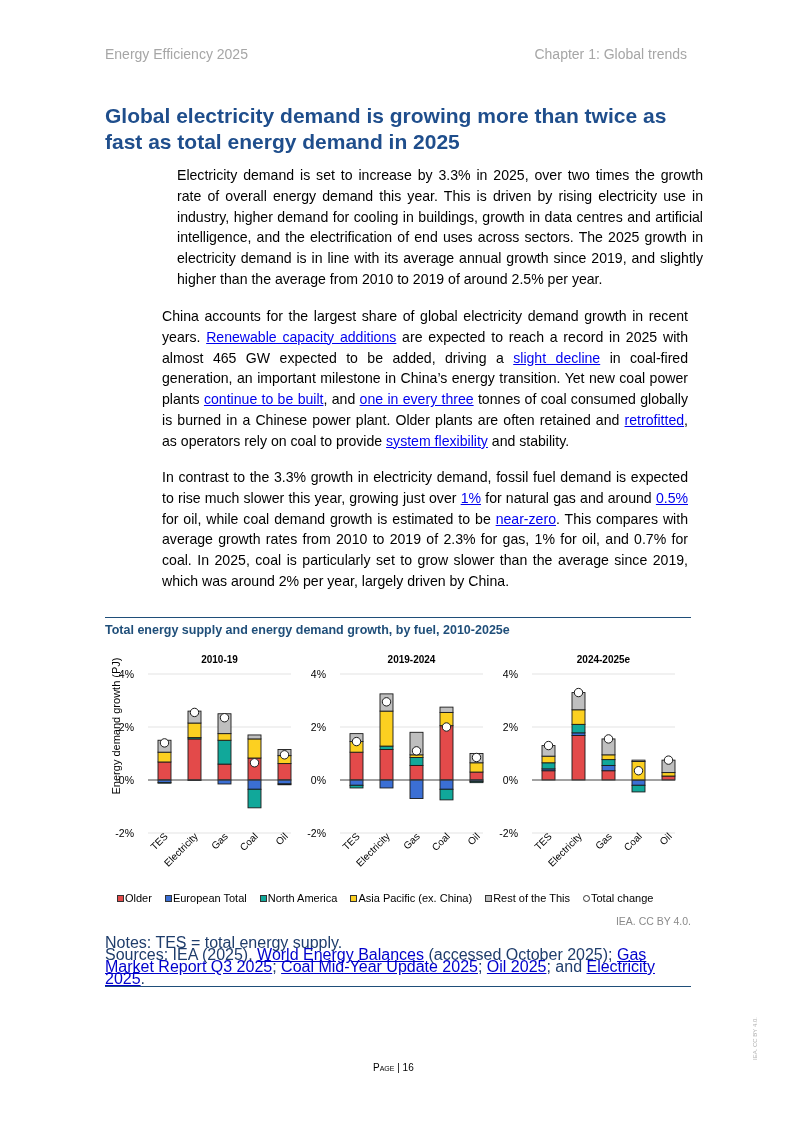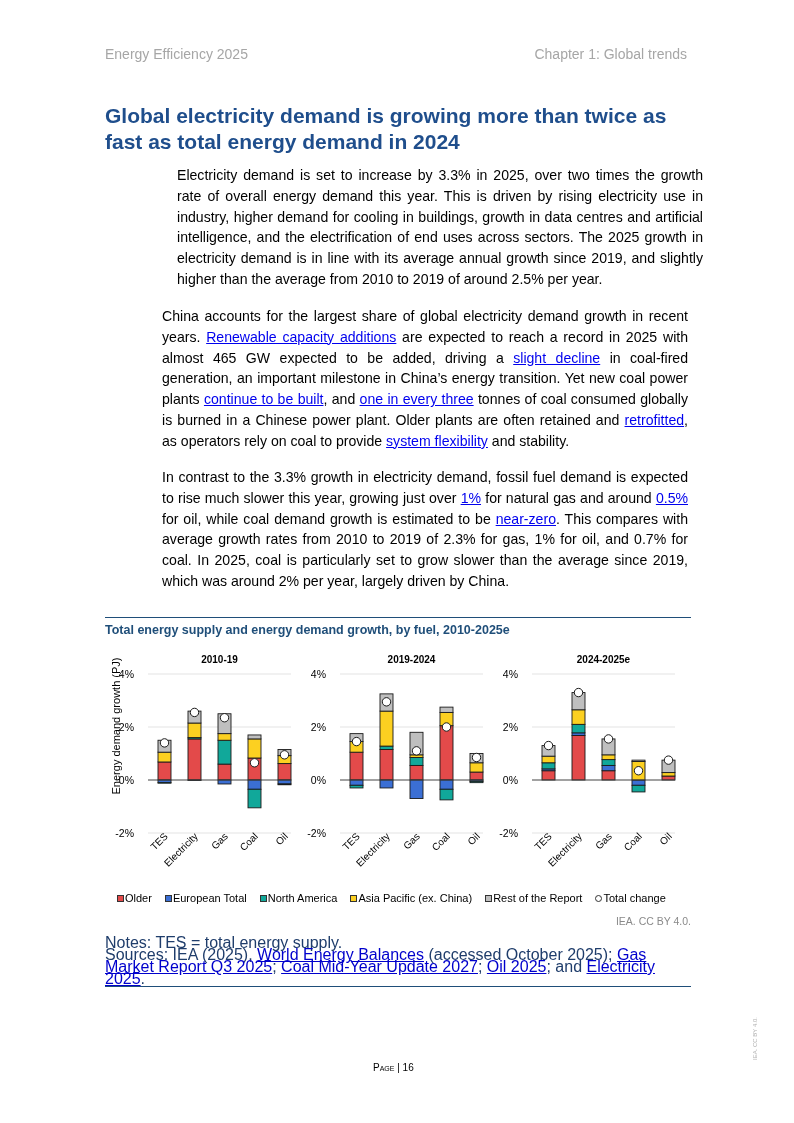--- a/index.html
+++ b/index.html
@@ -33,21 +33,21 @@
   .page-footer .pg-word { font-variant:small-caps; font-size:10px; }
   .side-license { position:absolute; left:752px; top:1060px; transform:rotate(-90deg); transform-origin:left top;
                   font-size:6px; color:#b0b0b0; white-space:nowrap; }
 </style>
 </head>
 <body>
 
 <div class="running-header rh-left">Energy Efficiency 2025</div>
 <div class="running-header rh-right">Chapter 1: Global trends</div>
 
-<h1 class="page-title">Global electricity demand is growing more than twice as fast as total energy demand in 2024</h1>
+<h1 class="page-title">Global electricity demand is growing more than twice as fast as total energy demand in 2025</h1>
 
 <p class="body-text p1">Electricity demand is set to increase by 3.3% in 2025, over two times the growth rate of overall energy demand this year. This is driven by rising electricity use in industry, higher demand for cooling in buildings, growth in data centres and artificial intelligence, and the electrification of end uses across sectors. The 2025 growth in electricity demand is in line with its average annual growth since 2019, and slightly higher than the average from 2010 to 2019 of around 2.5% per year.</p>
 
 <p class="body-text p2"><span>China accounts for the largest share of global electricity demand growth in recent years. </span><a class="link">Renewable capacity additions</a><span> are expected to reach a record in 2025 with almost 465 GW expected to be added, driving a </span><a class="link">slight decline</a><span> in coal-fired generation, an important milestone in China’s energy transition. Yet new coal power plants </span><a class="link">continue to be built</a><span>, and </span><a class="link">one in every three</a><span> tonnes of coal consumed globally is burned in a Chinese power plant. Older plants are often retained and </span><a class="link">retrofitted</a><span>, as operators rely on coal to provide </span><a class="link">system flexibility</a><span> and stability.</span></p>
 
 <p class="body-text p3"><span>In contrast to the 3.3% growth in electricity demand, fossil fuel demand is expected to rise much slower this year, growing just over </span><a class="link">1%</a><span> for natural gas and around </span><a class="link">0.5%</a><span> for oil, while coal demand growth is estimated to be </span><a class="link">near-zero</a><span>. This compares with average growth rates from 2010 to 2019 of 2.3% for gas, 1% for oil, and 0.7% for coal. In 2025, coal is particularly set to grow slower than the average since 2019, which was around 2% per year, largely driven by China.</span></p>
 
 <div class="figure-rule fig-top"></div>
 <div class="figure-title">Total energy supply and energy demand growth, by fuel, 2010-2025e</div>
 
@@ -202,32 +202,32 @@
     <span class="legend-item">
       <span class="swatch" style="background: rgb(17, 168, 154);"></span>
       <span>North America</span>
     </span>
     <span class="legend-item">
       <span class="swatch" style="background: rgb(252, 208, 33);"></span>
       <span>Asia Pacific (ex. China)</span>
     </span>
     <span class="legend-item">
       <span class="swatch" style="background: rgb(191, 191, 191);"></span>
-      <span>Rest of the Report</span>
+      <span>Rest of the This</span>
     </span>
     <span class="legend-item">
       <span class="swatch circle" style="background: rgb(255, 255, 255);"></span>
       <span>Total change</span>
     </span>
   </div>
 
 <div class="credit">IEA. CC BY 4.0.</div>
 
 <div class="notes">
   <p>Notes: TES = total energy supply.</p>
-  <p><span>Sources: IEA (2025), </span><a>World Energy Balances</a><span> (accessed October 2025); </span><a>Gas Market Report Q3 2025</a><span>; </span><a>Coal Mid-Year Update 2027</a><span>; </span><a>Oil 2025</a><span>; and </span><a>Electricity 2025</a><span>.</span></p>
+  <p><span>Sources: IEA (2025), </span><a>World Energy Balances</a><span> (accessed October 2025); </span><a>Gas Market Report Q3 2025</a><span>; </span><a>Coal Mid-Year Update 2025</a><span>; </span><a>Oil 2025</a><span>; and </span><a>Electricity 2025</a><span>.</span></p>
 </div>
 
 <div class="figure-rule fig-bottom"></div>
 
 <div class="page-footer"><span class="pg-word">Page</span><span> | </span><span>16</span></div>
 
 <div class="side-license">IEA. CC BY 4.0.</div>
 
 </body></html>

